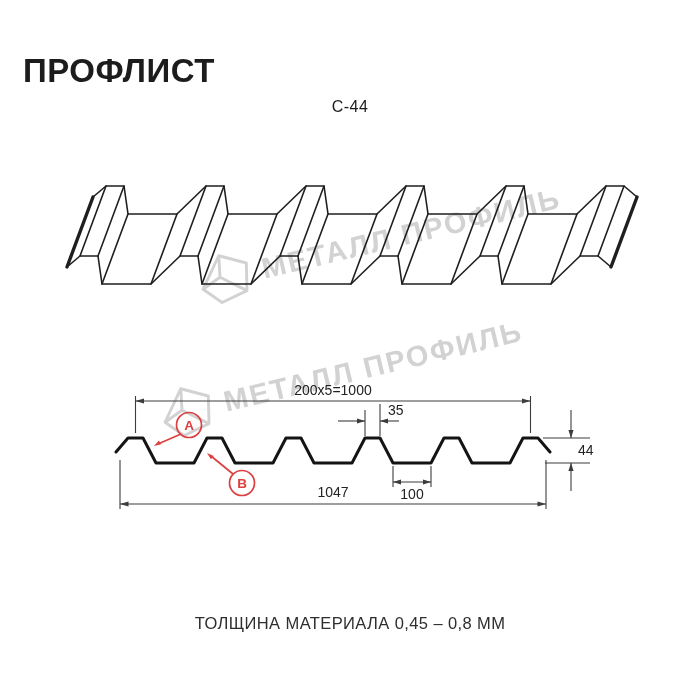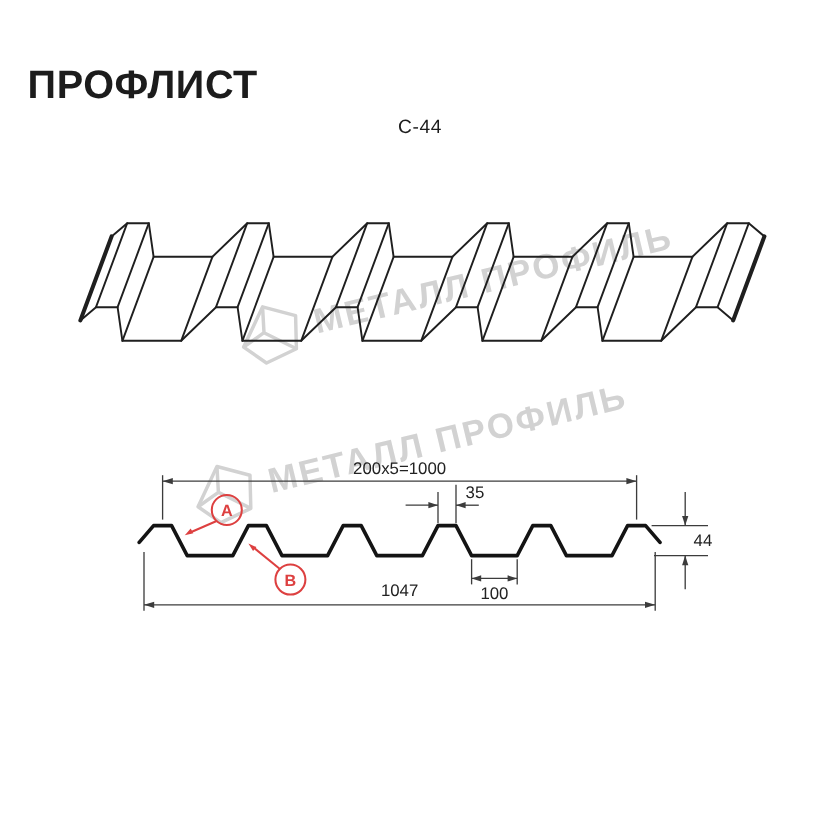--- a/index.html
+++ b/index.html
@@ -121,13 +121,14 @@
     </g>
 
     <g>
       <circle class="red" cx="242" cy="483" r="12.5"></circle>
       <line class="red" x1="233" y1="474" x2="211" y2="456" stroke-width="1.4"></line>
       <polygon class="redfill" points="207,453 213.7,455.9 210.9,459.2"></polygon>
       <text class="redtext" x="242" y="488" text-anchor="middle">B</text>
     </g>
   </svg>
 
+  <div class="footer">ТОЛЩИНА МАТЕРИАЛА 0,45 – 0,8 ММ</div>
 </div>
 
 </body></html>

